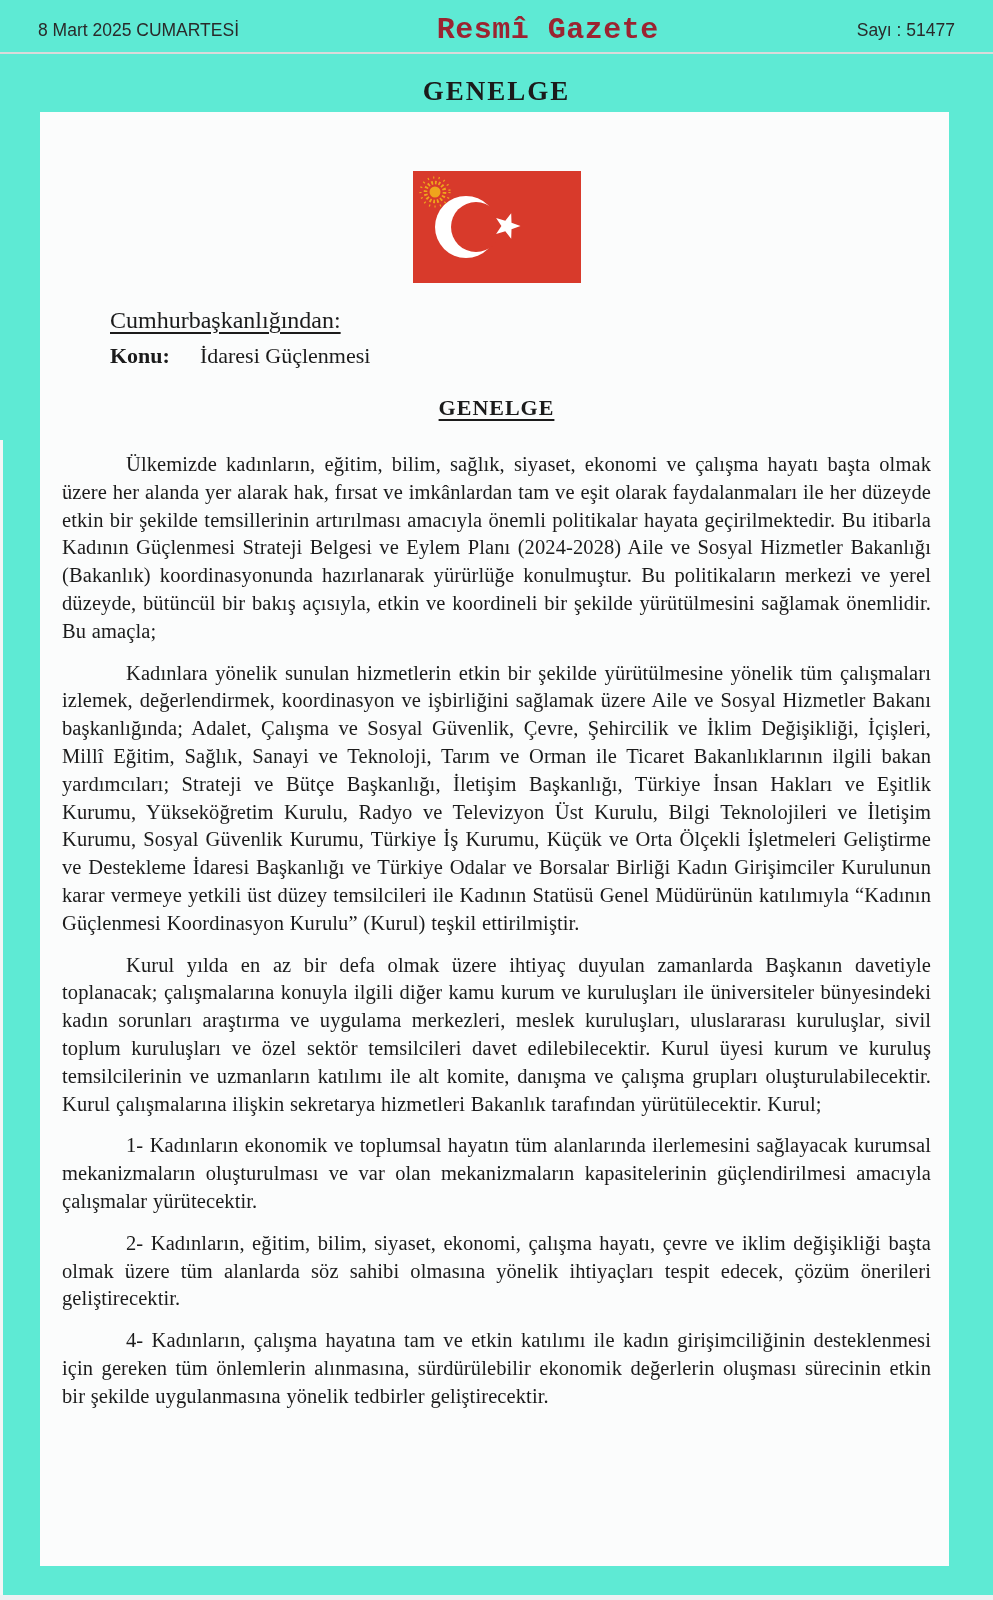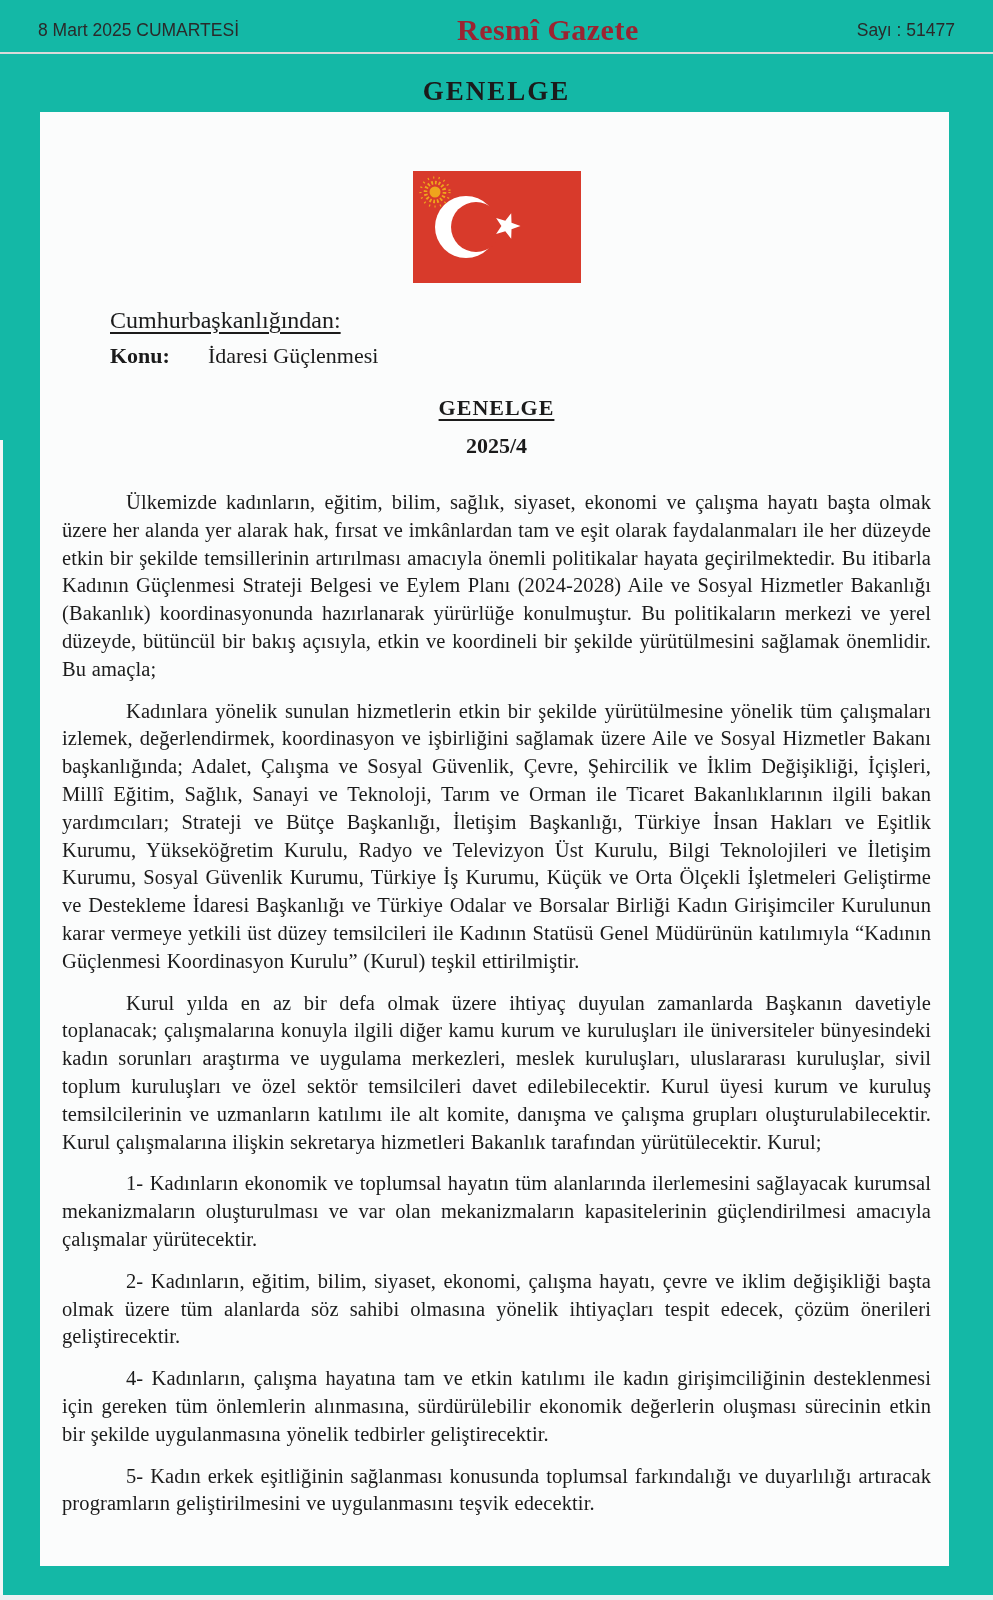--- a/index.html
+++ b/index.html
@@ -1,49 +1,49 @@
 <!DOCTYPE html>
 <html lang="tr"><head>
 <meta charset="utf-8">
 <style>
   html,body { margin:0; padding:0; background:#ffffff; }
   .page {
     position:relative; width:993px; height:1600px; overflow:hidden;
-    background:#14b8a6; font-family:"Liberation Serif", serif; color:#1b1b1b;
+    background:#5eead4; font-family:"Liberation Serif", serif; color:#1b1b1b;
   }
   
   .scan-bg { position:absolute; left:40px; right:44px; top:112px; bottom:34px; background:#fbfcfc; }
   .left-edge { position:absolute; left:0; top:440px; bottom:0; width:3px; background:#f4f5f6; }
   .bottom-strip { position:absolute; left:0; right:0; bottom:0; height:5px; background:#eef0f2; }
   .content { position:relative; }
 
   .masthead {
     display:flex; align-items:center; justify-content:space-between;
     padding:8px 38px 0 38px; height:44px; border-bottom:2px solid #dadada;
   }
   .masthead .date, .masthead .issue {
     font-family:"Liberation Sans", sans-serif; font-size:17.5px; color:#2a2a2a; white-space:nowrap;
   }
   .masthead .gazette-title {
-    font-size:30px; font-weight:bold; letter-spacing:0.5px; white-space:nowrap;
+    font-size:30px; font-weight:bold; letter-spacing:0.5px; white-space:nowrap;font-family:Liberation Mono, monospace;
   }
 
   .top-heading {
     text-align:center; font-weight:bold; font-size:27px; letter-spacing:2px; margin-top:22px;
   }
 
   .flag-wrap { display:flex; justify-content:center; margin-top:64px; }
   .flag { width:168px; height:112px; display:block; }
 
   .issuer-line {
     margin:24px 16px 0 110px; font-size:24px;
     text-decoration:underline; text-underline-offset:4px; text-decoration-thickness:2px;
   }
   .subject-line { margin:9px 0 0 110px; font-size:22px; }
-  .subject-label { font-weight:bold; margin-right:38px; }
+  .subject-label { font-weight:bold; margin-right:30px; }
 
   .doc-title {
     text-align:center; margin-top:26px; font-size:22px; font-weight:bold; letter-spacing:1px;
     text-decoration:underline; text-underline-offset:4px; text-decoration-thickness:2px;
   }
   .doc-number { text-align:center; margin-top:12px; font-size:22px; font-weight:bold; }
 
   .body-text { margin:30px 48px 0 48px; }
   .body-text p {
     margin:14px; text-align:justify; text-indent:64px;
@@ -82,25 +82,23 @@
       </svg>
     </div>
 
     <div class="issuer-line">Cumhurbaşkanlığından:</div>
 
     <div class="subject-line">
       <span class="subject-label">Konu:</span><span>İdaresi Güçlenmesi</span>
     </div>
 
     <div class="doc-title">GENELGE</div>
-    <div class="doc-number">2025/4</div>
 
     <div class="body-text">
       <p>Ülkemizde kadınların, eğitim, bilim, sağlık, siyaset, ekonomi ve çalışma hayatı başta olmak üzere her alanda yer alarak hak, fırsat ve imkânlardan tam ve eşit olarak faydalanmaları ile her düzeyde etkin bir şekilde temsillerinin artırılması amacıyla önemli politikalar hayata geçirilmektedir. Bu itibarla Kadının Güçlenmesi Strateji Belgesi ve Eylem Planı (2024-2028) Aile ve Sosyal Hizmetler Bakanlığı (Bakanlık) koordinasyonunda hazırlanarak yürürlüğe konulmuştur. Bu politikaların merkezi ve yerel düzeyde, bütüncül bir bakış açısıyla, etkin ve koordineli bir şekilde yürütülmesini sağlamak önemlidir. Bu amaçla;</p>
       <p>Kadınlara yönelik sunulan hizmetlerin etkin bir şekilde yürütülmesine yönelik tüm çalışmaları izlemek, değerlendirmek, koordinasyon ve işbirliğini sağlamak üzere Aile ve Sosyal Hizmetler Bakanı başkanlığında; Adalet, Çalışma ve Sosyal Güvenlik, Çevre, Şehircilik ve İklim Değişikliği, İçişleri, Millî Eğitim, Sağlık, Sanayi ve Teknoloji, Tarım ve Orman ile Ticaret Bakanlıklarının ilgili bakan yardımcıları; Strateji ve Bütçe Başkanlığı, İletişim Başkanlığı, Türkiye İnsan Hakları ve Eşitlik Kurumu, Yükseköğretim Kurulu, Radyo ve Televizyon Üst Kurulu, Bilgi Teknolojileri ve İletişim Kurumu, Sosyal Güvenlik Kurumu, Türkiye İş Kurumu, Küçük ve Orta Ölçekli İşletmeleri Geliştirme ve Destekleme İdaresi Başkanlığı ve Türkiye Odalar ve Borsalar Birliği Kadın Girişimciler Kurulunun karar vermeye yetkili üst düzey temsilcileri ile Kadının Statüsü Genel Müdürünün katılımıyla “Kadının Güçlenmesi Koordinasyon Kurulu” (Kurul) teşkil ettirilmiştir.</p>
       <p>Kurul yılda en az bir defa olmak üzere ihtiyaç duyulan zamanlarda Başkanın davetiyle toplanacak; çalışmalarına konuyla ilgili diğer kamu kurum ve kuruluşları ile üniversiteler bünyesindeki kadın sorunları araştırma ve uygulama merkezleri, meslek kuruluşları, uluslararası kuruluşlar, sivil toplum kuruluşları ve özel sektör temsilcileri davet edilebilecektir. Kurul üyesi kurum ve kuruluş temsilcilerinin ve uzmanların katılımı ile alt komite, danışma ve çalışma grupları oluşturulabilecektir. Kurul çalışmalarına ilişkin sekretarya hizmetleri Bakanlık tarafından yürütülecektir. Kurul;</p>
       <p>1- Kadınların ekonomik ve toplumsal hayatın tüm alanlarında ilerlemesini sağlayacak kurumsal mekanizmaların oluşturulması ve var olan mekanizmaların kapasitelerinin güçlendirilmesi amacıyla çalışmalar yürütecektir.</p>
       <p>2- Kadınların, eğitim, bilim, siyaset, ekonomi, çalışma hayatı, çevre ve iklim değişikliği başta olmak üzere tüm alanlarda söz sahibi olmasına yönelik ihtiyaçları tespit edecek, çözüm önerileri geliştirecektir.</p>
       <p>4- Kadınların, çalışma hayatına tam ve etkin katılımı ile kadın girişimciliğinin desteklenmesi için gereken tüm önlemlerin alınmasına, sürdürülebilir ekonomik değerlerin oluşması sürecinin etkin bir şekilde uygulanmasına yönelik tedbirler geliştirecektir.</p>
-      <p>5- Kadın erkek eşitliğinin sağlanması konusunda toplumsal farkındalığı ve duyarlılığı artıracak programların geliştirilmesini ve uygulanmasını teşvik edecektir.</p>
     </div>
   </div>
 </div>
 
 </body></html>

